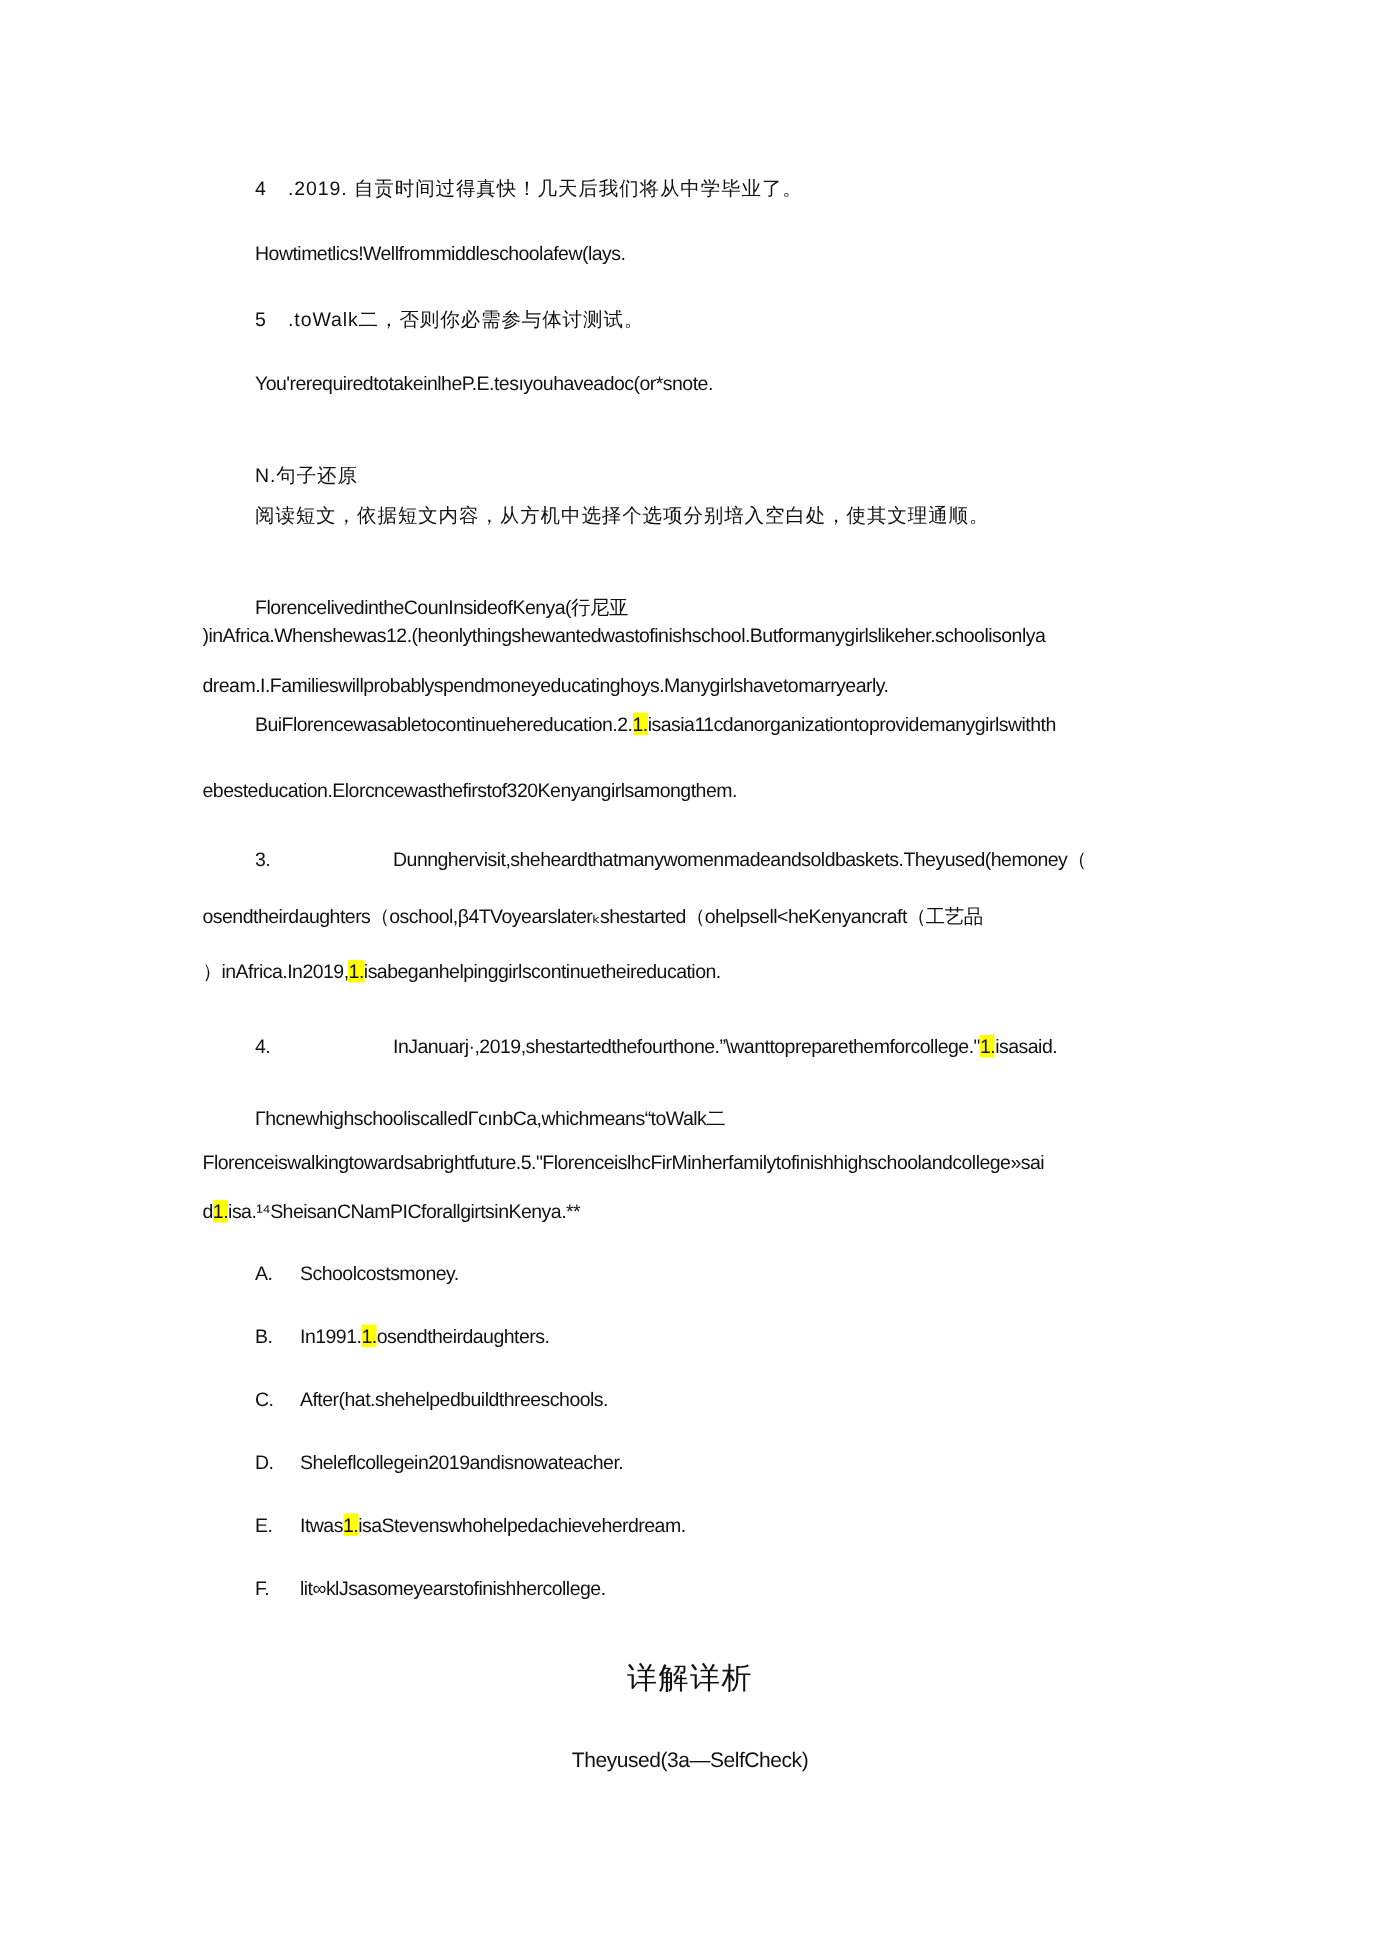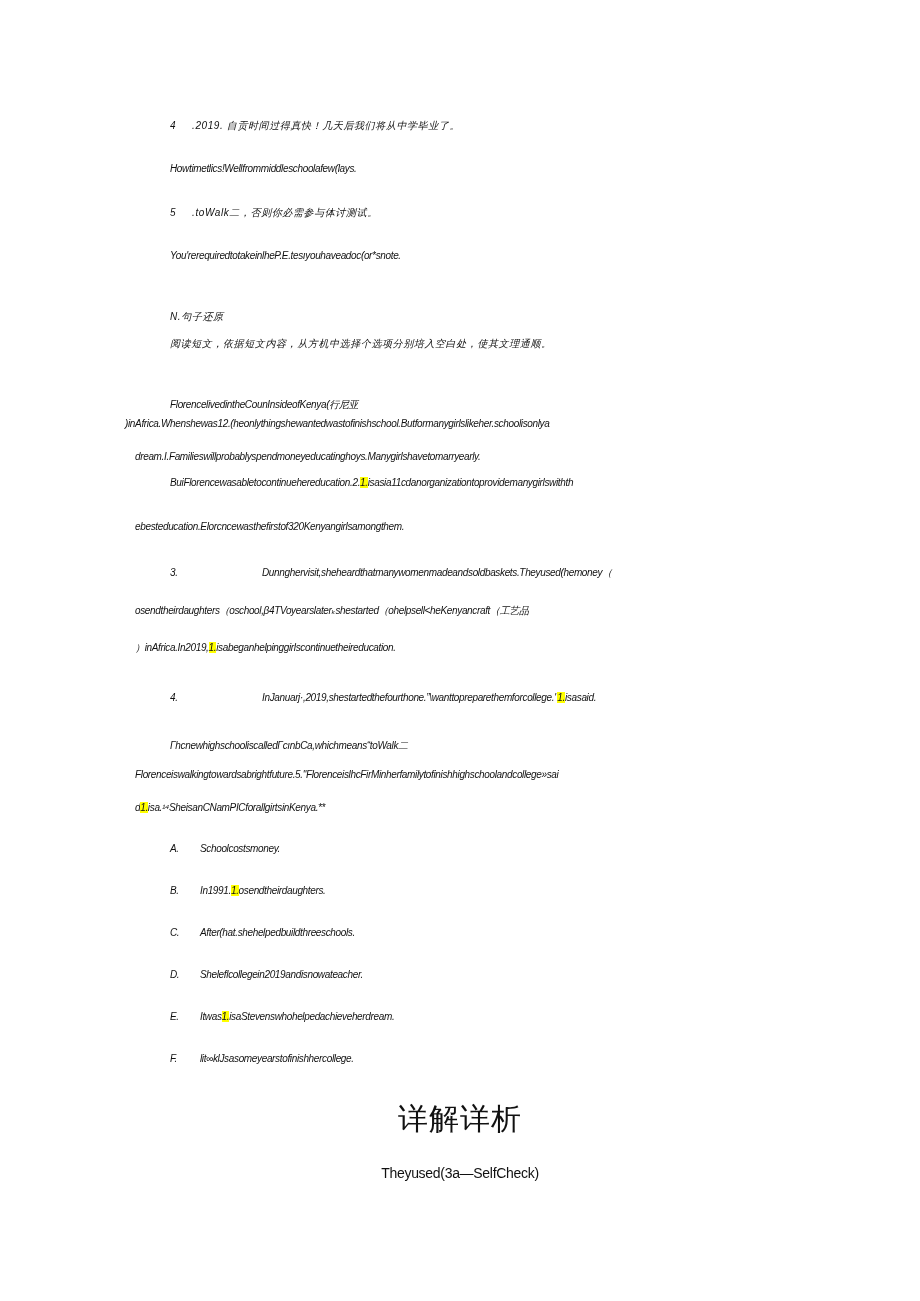--- a/index.html
+++ b/index.html
@@ -10,42 +10,41 @@
     body {
       width: 920px;
       height: 1301px;
       position: relative;
       overflow: hidden;
       font-family: "Liberation Sans", "DejaVu Sans", sans-serif;
       color: #111111;
     }
     .line {
       position: absolute;
-      font-size: 10px;
+      font-size: 13px;
       line-height: 18px;
       white-space: nowrap;
       letter-spacing: -0.35px;
-      font-style: italic;
     }
     .cn {
       letter-spacing: 0.6px;
     }
     .hl {
       background: #ffff00;
     }
     .num {
       display: inline-block;
     }
     .opt-letter {
       display: inline-block;
       width: 30px;
     }
     .title {
       position: absolute;
-      font-size: 30px;
+      font-size: 20px;
       line-height: 30px;
       left: 0;
       width: 920px;
       text-align: center;
       letter-spacing: 1px;
     }
     .subtitle {
       position: absolute;
       font-size: 14px;
       line-height: 18px;
@@ -66,21 +65,21 @@
 <div class="line cn" style="left:170px; top:204px;">
   <span class="num" style="width:22px;">5</span><span>.toWalk二，否则你必需参与体讨测试。</span>
 </div>
 <div class="line" style="left:170px; top:247px;">You'rerequiredtotakeinlheP.E.tesıyouhaveadoc(or*snote.</div>
 
 <div class="line cn" style="left:170px; top:308px;">N.句子还原</div>
 
 <div class="line cn" style="left:170px; top:335px;">阅读短文，依据短文内容，从方机中选择个选项分别培入空白处，使其文理通顺。</div>
 
 <div class="line" style="left:170px; top:380px;margin-top:16px;">FlorencelivedintheCounInsideofKenya(行尼亚</div>
-<div class="line" style="left:125px; top:415px;">)inAfrica.Whenshewas12.(heonlythingshewantedwastofinishschool.Butformanygirlslikeher.schoolisonlya</div>
+<div class="line" style="left:135px; top:415px;">)inAfrica.Whenshewas12.(heonlythingshewantedwastofinishschool.Butformanygirlslikeher.schoolisonlya</div>
 <div class="line" style="left:135px; top:448px;">dream.I.Familieswillprobablyspendmoneyeducatinghoys.Manygirlshavetomarryearly.</div>
 
 <div class="line" style="left:170px; top:474px;">
   <span>BuiFlorencewasabletocontinuehereducation.2.</span><span class="hl">1.</span><span>isasia11cdanorganizationtoprovidemanygirlswithth</span>
 </div>
 <div class="line" style="left:135px; top:518px;">ebesteducation.Elorcncewasthefirstof320Kenyangirlsamongthem.</div>
 
 <div class="line" style="left:170px; top:564px;">
   <span class="num" style="width:92px;">3.</span><span>Dunnghervisit,sheheardthatmanywomenmadeandsoldbaskets.Theyused(hemoney（</span>
 </div>

